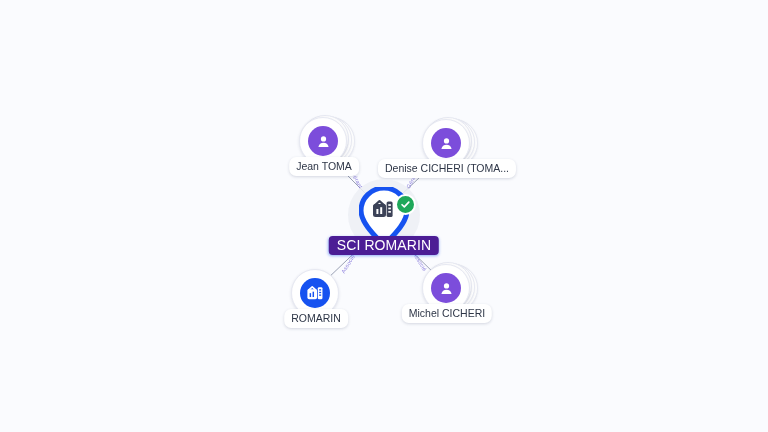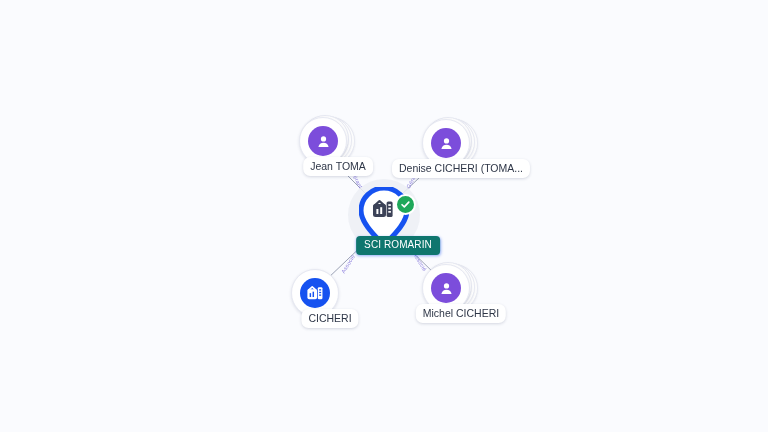--- a/index.html
+++ b/index.html
@@ -114,27 +114,26 @@
     position: absolute;
     transform: translateX(-50%);
     background: #ffffff;
     color: #2e3647;
     border-radius: 7px;
     padding: 3px 7px 4px 7px;
     font-size: 10.5px;
     line-height: 12px;
     white-space: nowrap;
     box-shadow: 0 1px 3px rgba(40,50,90,0.18);
-    margin-left: 14px;
   }
   .node-label.center {
-    background: #0f766e;
+    background: #4c1d95;
     color: #ffffff;
     border-radius: 4px;
-    font-size: 10px;
+    font-size: 14px;
     letter-spacing: .1px;
     padding: 3px 8px 4px 8px;
     box-shadow: 0 1px 3px rgba(22,82,240,0.45);
   }
   .edge-label {
     position: absolute;
     color: #8a7ddc;
     font-size: 5.5px;
     letter-spacing: .2px;
     white-space: nowrap;
@@ -203,21 +202,21 @@
                 <rect x="3.4" y="10.2" width="1.9" height="5" fill="#1652f0"></rect>
                 <rect x="7.2" y="8.3" width="1.9" height="6.9" fill="#1652f0"></rect>
                 <rect x="14" y="2.4" width="6" height="15.6" rx="1.6" fill="#ffffff"></rect>
                 <rect x="15.7" y="5.1" width="2.6" height="1.7" fill="#1652f0"></rect>
                 <rect x="15.7" y="8.5" width="2.6" height="1.7" fill="#1652f0"></rect>
                 <rect x="15.7" y="11.9" width="2.6" height="1.7" fill="#1652f0"></rect>
               </svg>
             </div>
           </div>
         </div>
-        <div class="node-label" style="left: 0px; top: 17px;">CICHERI</div>
+        <div class="node-label" style="left: 0px; top: 17px;">ROMARIN</div>
       </div>
       <div class="node" style="left: 447px; top: 287px;">
         <div class="disc-wrap">
           <div class="disc-stack s3"></div>
           <div class="disc-stack s2"></div>
           <div class="disc-stack s1"></div>
           <div class="disc-main">
             <div class="avatar person">
               <svg viewBox="0 0 24 24" width="17" height="17" xmlns="http://www.w3.org/2000/svg">
                 <circle cx="12" cy="8.4" r="3.7" fill="#ffffff"></circle>

